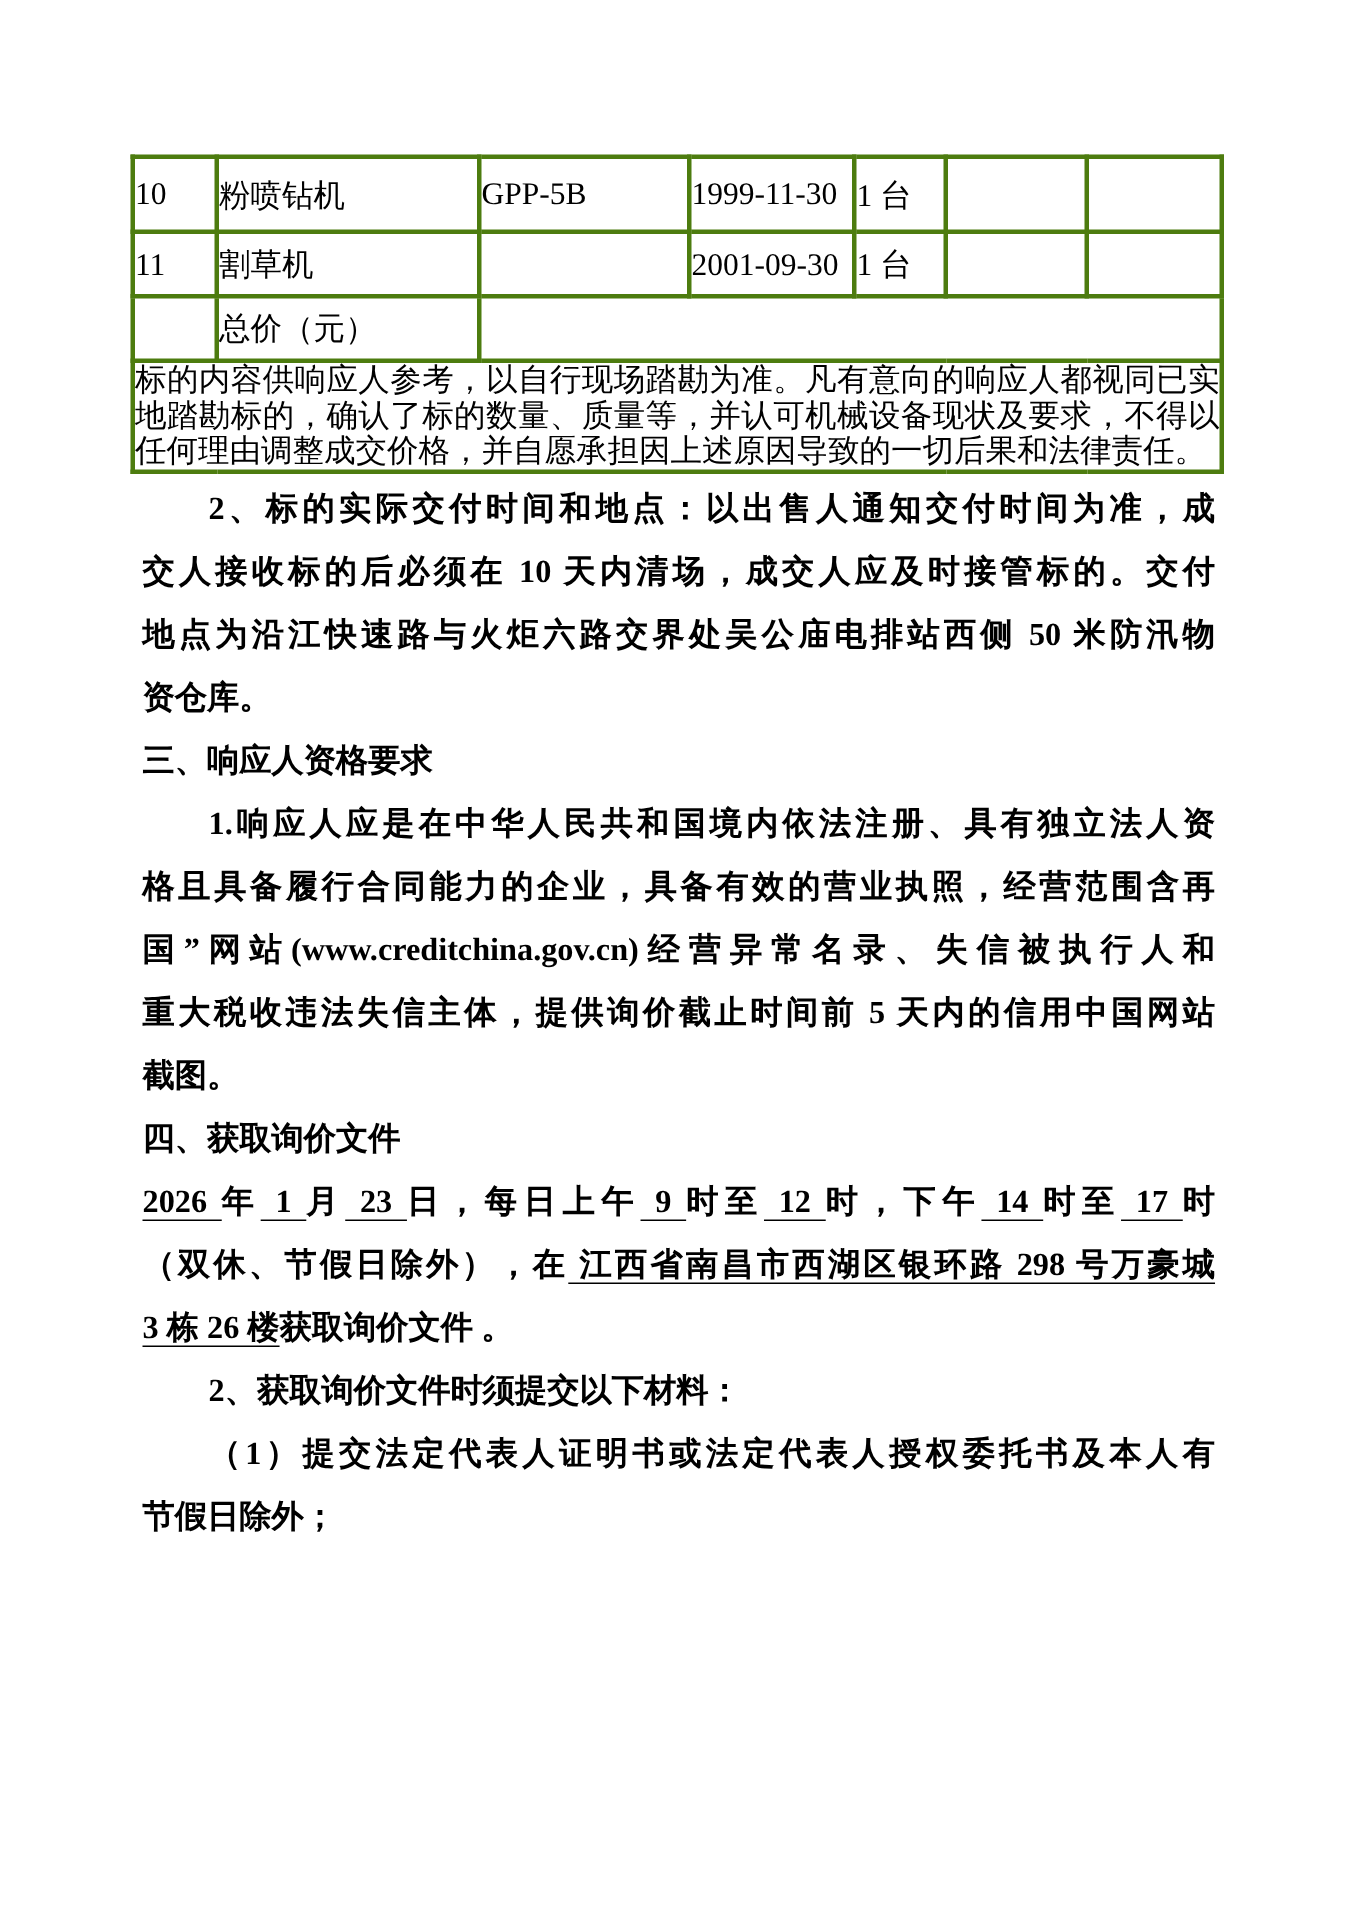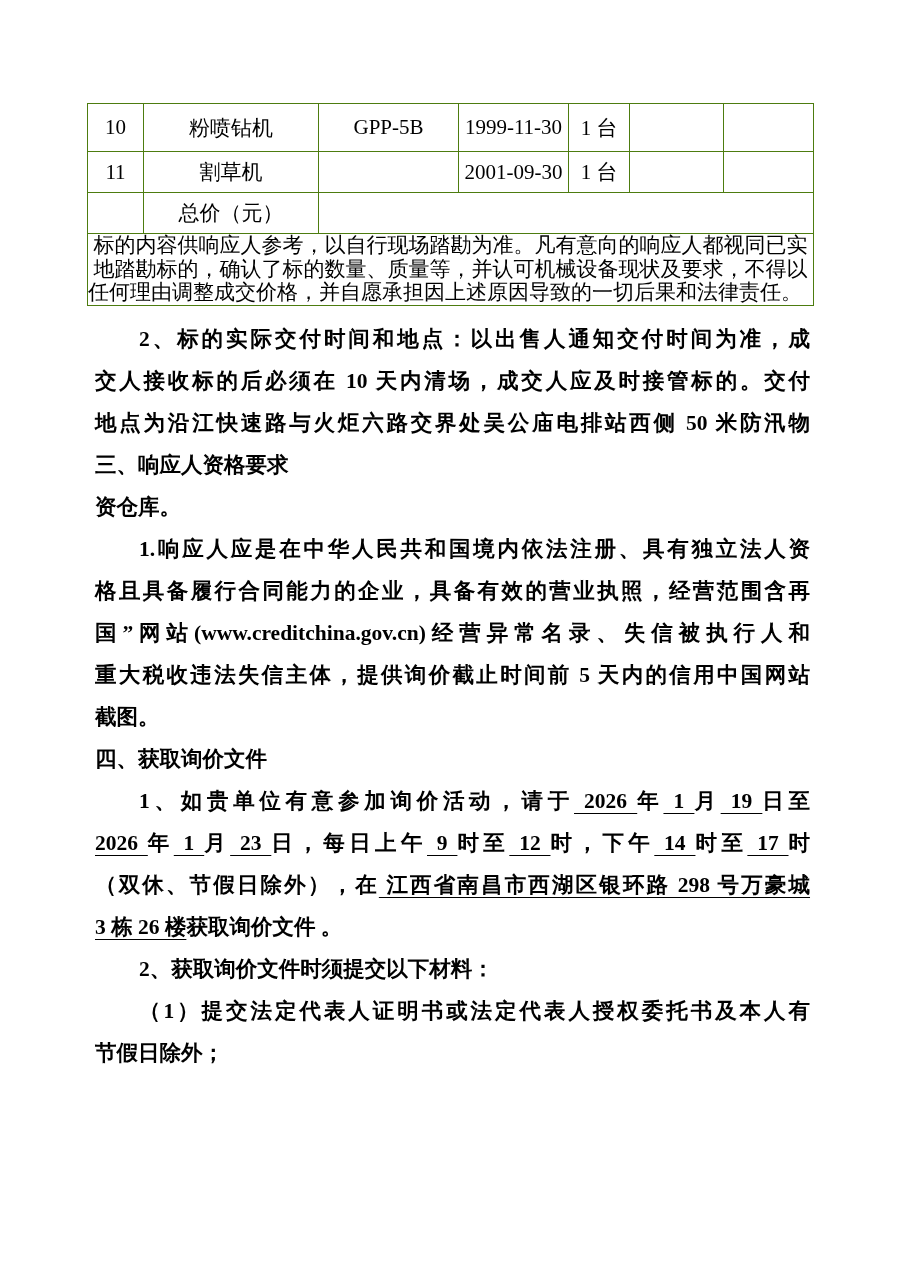--- a/index.html
+++ b/index.html
@@ -19,22 +19,21 @@
   
   table.items {
     position: absolute;
     left: 87px;
     top: 103px;
     width: 726px;
     border-collapse: collapse;
     table-layout: fixed;
   }
   table.items td {
-    border: 1px solid #4d7c0f;
-    text-align: center;
+    border: 3px solid #4d7c0f;
     vertical-align: middle;
     font-size: 21px;
     padding: 0;
     overflow: hidden;
   }
   tr.row-item-a td { height: 47px; }
   tr.row-item-b td { height: 40px; }
   tr.row-total  td { height: 40px; font-family: Liberation Serif, serif; }
   td.note-cell {
     text-align: justify;
@@ -113,29 +112,28 @@
     <tr>
       <td colspan="7" class="note-cell">标的内容供响应人参考，以自行现场踏勘为准。凡有意向的响应人都视同已实地踏勘标的，确认了标的数量、质量等，并认可机械设备现状及要求，不得以任何理由调整成交价格，并自愿承担因上述原因导致的一切后果和法律责任。</td>
     </tr>
   </tbody>
     </table>
 
   <div class="doc-body">
       <div class="line p-first just"><span>2、标的实际交付时间和地点：以出售人通知交付时间为准，成</span></div>
       <div class="line p just"><span>交人接收标的后必须在 10 天内清场，成交人应及时接管标的。交付</span></div>
       <div class="line p just"><span>地点为沿江快速路与火炬六路交界处吴公庙电排站西侧 50 米防汛物</span></div>
+      <div class="line p"><span>资仓库。</span></div>
       <div class="line heading"><span>三、响应人资格要求</span></div>
-      <div class="line p"><span>资仓库。</span></div>
       <div class="line p-first just"><span>1.响应人应是在中华人民共和国境内依法注册、具有独立法人资</span></div>
       <div class="line p just"><span>格且具备履行合同能力的企业，具备有效的营业执照，经营范围含再</span></div>
       <div class="line p just"><span>国”网站(www.creditchina.gov.cn)经营异常名录、失信被执行人和</span></div>
       <div class="line p just"><span>重大税收违法失信主体，提供询价截止时间前 5 天内的信用中国网站</span></div>
       <div class="line p"><span>截图。</span></div>
       <div class="line heading"><span>四、获取询价文件</span></div>
-      <div class="line p-first just"><span>1、如贵单位有意参加询价活动，请于</span><span class="u"> 2026 </span><span>年</span><span class="u"> 1 </span><span>月</span><span class="u"> 19 </span><span>日至</span></div>
       <div class="line p just"><span class="u">2026 </span><span>年</span><span class="u"> 1 </span><span>月</span><span class="u"> 23 </span><span>日，每日上午</span><span class="u"> 9 </span><span>时至</span><span class="u"> 12 </span><span>时，下午</span><span class="u"> 14 </span><span>时至</span><span class="u"> 17 </span><span>时</span></div>
       <div class="line p just"><span>（双休、节假日除外），在</span><span class="u"> 江西省南昌市西湖区银环路 298 号万豪城</span></div>
       <div class="line p"><span class="u">3 栋 26 楼</span><span>获取询价文件 。</span></div>
       <div class="line p-first"><span>2、获取询价文件时须提交以下材料：</span></div>
       <div class="line p-first just"><span>（1）提交法定代表人证明书或法定代表人授权委托书及本人有</span></div>
       <div class="line p"><span>节假日除外；</span></div>
     </div>
 
 </div>
 

